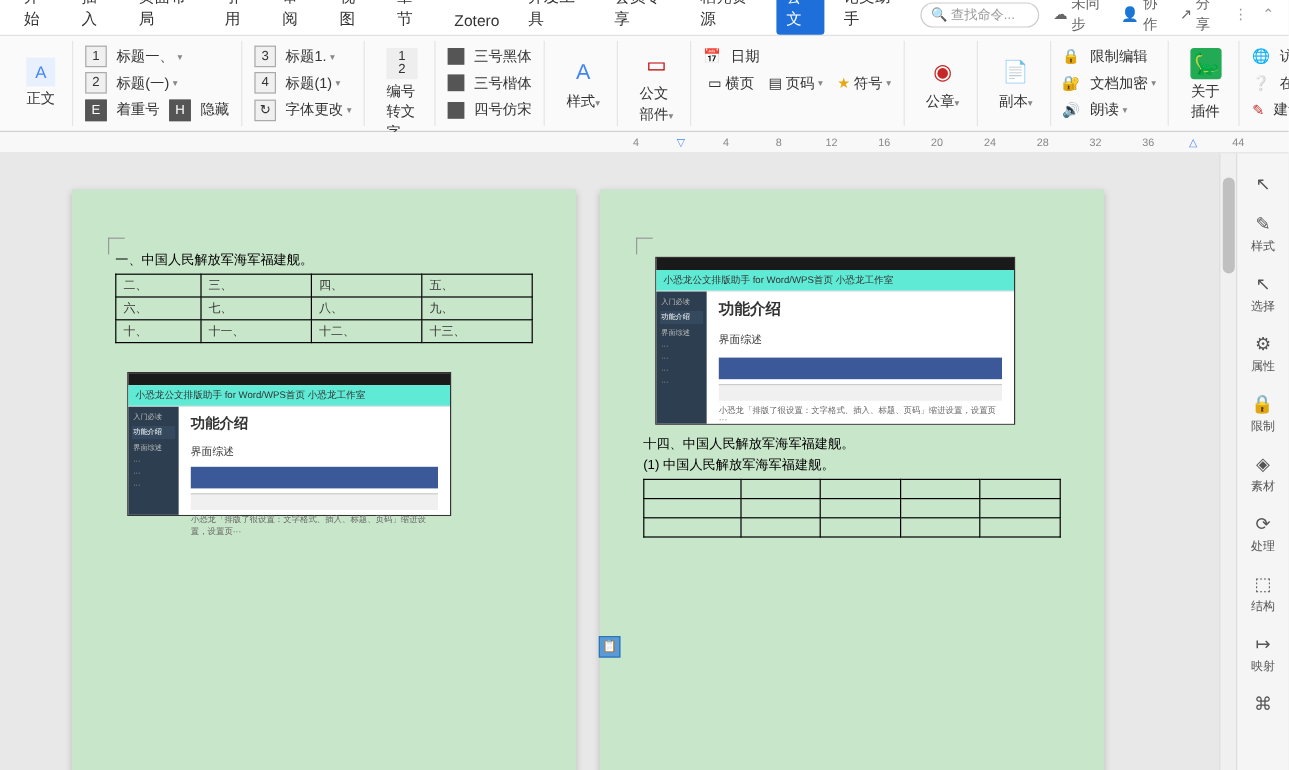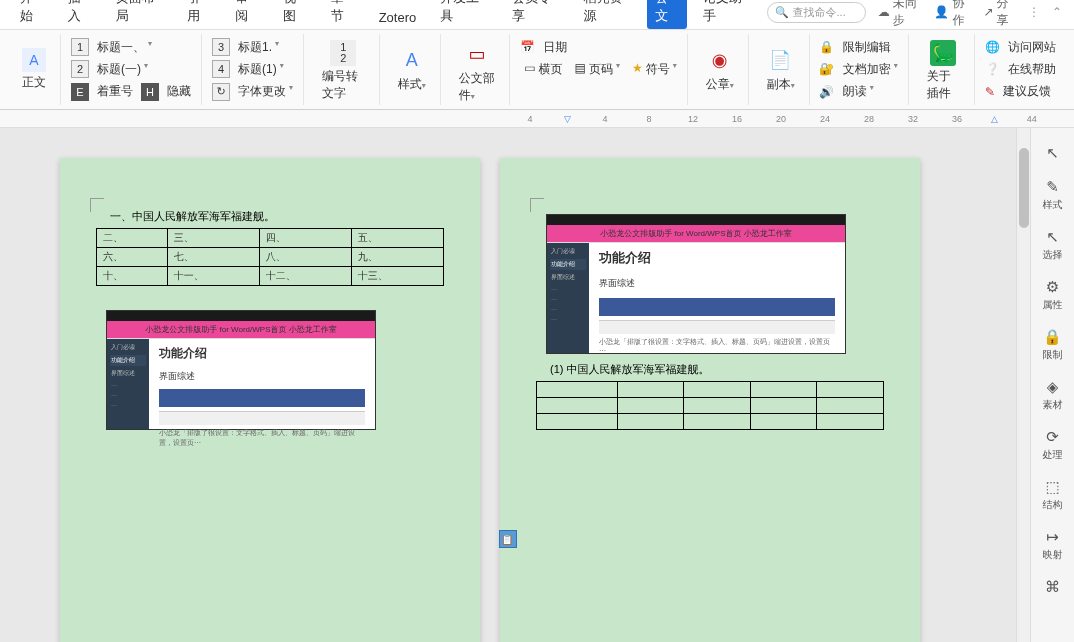--- a/index.html
+++ b/index.html
@@ -7,37 +7,37 @@
 .menubar{display:flex;align-items:flex-end;height:30px;padding:0 12px;border-bottom:1px solid #e0e0e0;gap:8px}
 .menu-item{padding:4px 8px;font-size:13px;cursor:pointer}
 .menu-item.active{background:#1e6fd9;color:#fff;border-radius:3px}
 .menu-right{margin-left:auto;display:flex;align-items:center;gap:12px}
 .search-box{display:flex;align-items:center;border:1px solid #ccc;border-radius:12px;padding:2px 8px;width:110px;font-size:11px;color:#999}
 .sync-item{display:flex;align-items:center;gap:3px;font-size:12px;color:#666;cursor:pointer}
 .ribbon{display:flex;height:80px;border-bottom:1px solid #d0d0d0;padding:4px 8px;gap:4px;background:#fafafa}
 .ribbon-group{display:flex;flex-direction:column;justify-content:space-around;padding:2px 6px;border-right:1px solid #e5e5e5}
 .ribbon-group:last-child{border-right:none}
 .ribbon-row{display:flex;align-items:center;gap:4px;height:22px}
-.ribbon-btn{display:flex;align-items:flex-start;gap:3px;padding:2px 4px;font-size:12px;cursor:pointer;white-space:nowrap}
+.ribbon-btn{display:flex;align-items:center;gap:3px;padding:2px 4px;font-size:12px;cursor:pointer;white-space:nowrap}
 .icon-box{width:18px;height:18px;display:inline-flex;align-items:center;justify-content:center;font-size:11px;border:1px solid #aaa;background:#f0f0f0}
 .big-btn{display:flex;flex-direction:column;align-items:center;justify-content:center;gap:2px;padding:4px 8px;cursor:pointer}
 .big-icon{width:28px;height:28px;display:flex;align-items:center;justify-content:center;font-size:18px}
 .dd{font-size:8px;color:#888}
 .ruler{height:18px;background:#f8f8f8;border-bottom:1px solid #ddd;display:flex;align-items:center;padding-left:520px;gap:24px;font-size:9px;color:#888;position:relative}
 .ruler-num{width:20px;text-align:center}
 .workspace{height:514px;background:#e8e8e8;overflow:hidden;position:relative;display:flex;gap:20px;padding:30px 60px}
 .page{background:#c8e6c9;width:420px;height:540px;box-shadow:0 2px 6px rgba(0,0,0,0.2);padding:48px 36px 20px;position:relative}
 .page-corner{position:absolute;width:14px;height:14px;border:1px solid #999}
 .pc-tl{top:40px;left:30px;border-right:none;border-bottom:none}
-.doc-text{font-size:11px;margin:3px 14px;color:#000}
+.doc-text{font-size:11px;margin:3px 0;color:#000}
 .doc-table{border-collapse:collapse;width:100%;margin:4px 0}
 .doc-table td{border:1px solid #000;padding:2px 6px;font-size:10px;height:16px}
 .screenshot{background:#fff;border:1px solid #333;margin:8px 0;font-size:9px}
 .ss-top{background:#1a1a1a;height:10px}
-.ss-header{background:#ec4899;padding:3px 6px;font-size:8px;color:#333;display:flex;justify-content:center;border-bottom:1px solid #ddd}
+.ss-header{background:#5eead4;padding:3px 6px;font-size:8px;color:#333;display:flex;justify-content:flex-start;border-bottom:1px solid #ddd}
 .ss-body{display:flex;height:90px}
 .ss-sidebar{width:42px;background:#2c3e50;display:flex;flex-direction:column;padding:3px;gap:2px}
 .ss-side-item{color:#bbb;font-size:6px;padding:1px}
 .ss-side-item.act{color:#fff;background:#34495e}
 .ss-main{flex:1;padding:6px 10px;background:#fff}
 .ss-rbar{height:18px;background:#3b5998;margin:4px 0}
 .ss-bottom{height:14px;background:#f0f0f0;border-top:1px solid #ccc}
 .ss-text{font-size:7px;color:#666;margin-top:3px}
 .sidebar{position:absolute;right:0;top:128px;width:44px;height:514px;background:#f5f5f5;border-left:1px solid #ddd;display:flex;flex-direction:column;align-items:center;padding-top:10px;gap:4px}
 .side-tool{display:flex;flex-direction:column;align-items:center;gap:2px;padding:6px 2px;cursor:pointer;width:100%}
@@ -138,20 +138,34 @@
   <div class="ribbon-group">
     <div class="big-btn">
       <div class="big-icon" style="font-size:11px;background:#eee;width:26px;height:26px;flex-direction:column;line-height:1">
           <span>1</span>
           <span>2</span>
         </div>
       <span>编号转文字</span>
     </div>
   </div>
   <div class="ribbon-group">
+    <div class="ribbon-row">
+        <span style="width:14px;height:14px;background:#555;display:inline-block"></span>
+        <span class="ribbon-btn">三号黑体</span>
+      </div>
+    <div class="ribbon-row">
+        <span style="width:14px;height:14px;background:#555;display:inline-block"></span>
+        <span class="ribbon-btn">三号楷体</span>
+      </div>
+    <div class="ribbon-row">
+        <span style="width:14px;height:14px;background:#555;display:inline-block"></span>
+        <span class="ribbon-btn">四号仿宋</span>
+      </div>
+  </div>
+  <div class="ribbon-group">
     <div class="big-btn">
       <div class="big-icon" style="color:#4285f4">A</div>
       <span><span>样式</span><span class="dd">▾</span></span>
     </div>
   </div>
   <div class="ribbon-group">
     <div class="big-btn">
       <div class="big-icon" style="color:#b00">▭</div>
       <span><span>公文部件</span><span class="dd">▾</span></span>
     </div>
@@ -326,20 +340,21 @@
         </div>
         <div class="ss-main">
           <div style="font-size:13px;font-weight:bold;margin-bottom:10px">功能介绍</div>
           <div style="font-size:9px;margin-bottom:8px">界面综述</div>
           <div class="ss-rbar"></div>
           <div class="ss-bottom"></div>
           <div class="ss-text">小恐龙「排版了很设置：文字格式、插入、标题、页码」缩进设置，设置页···</div>
         </div>
       </div>
     </div>
+    <p class="doc-text">十四、中国人民解放军海军福建舰。</p>
     <p class="doc-text">(1) 中国人民解放军海军福建舰。</p>
     <table class="doc-table">
       <tbody>
           <tr>
             <td>&nbsp;</td>
             <td></td>
             <td></td>
             <td></td>
             <td></td>
           </tr>

